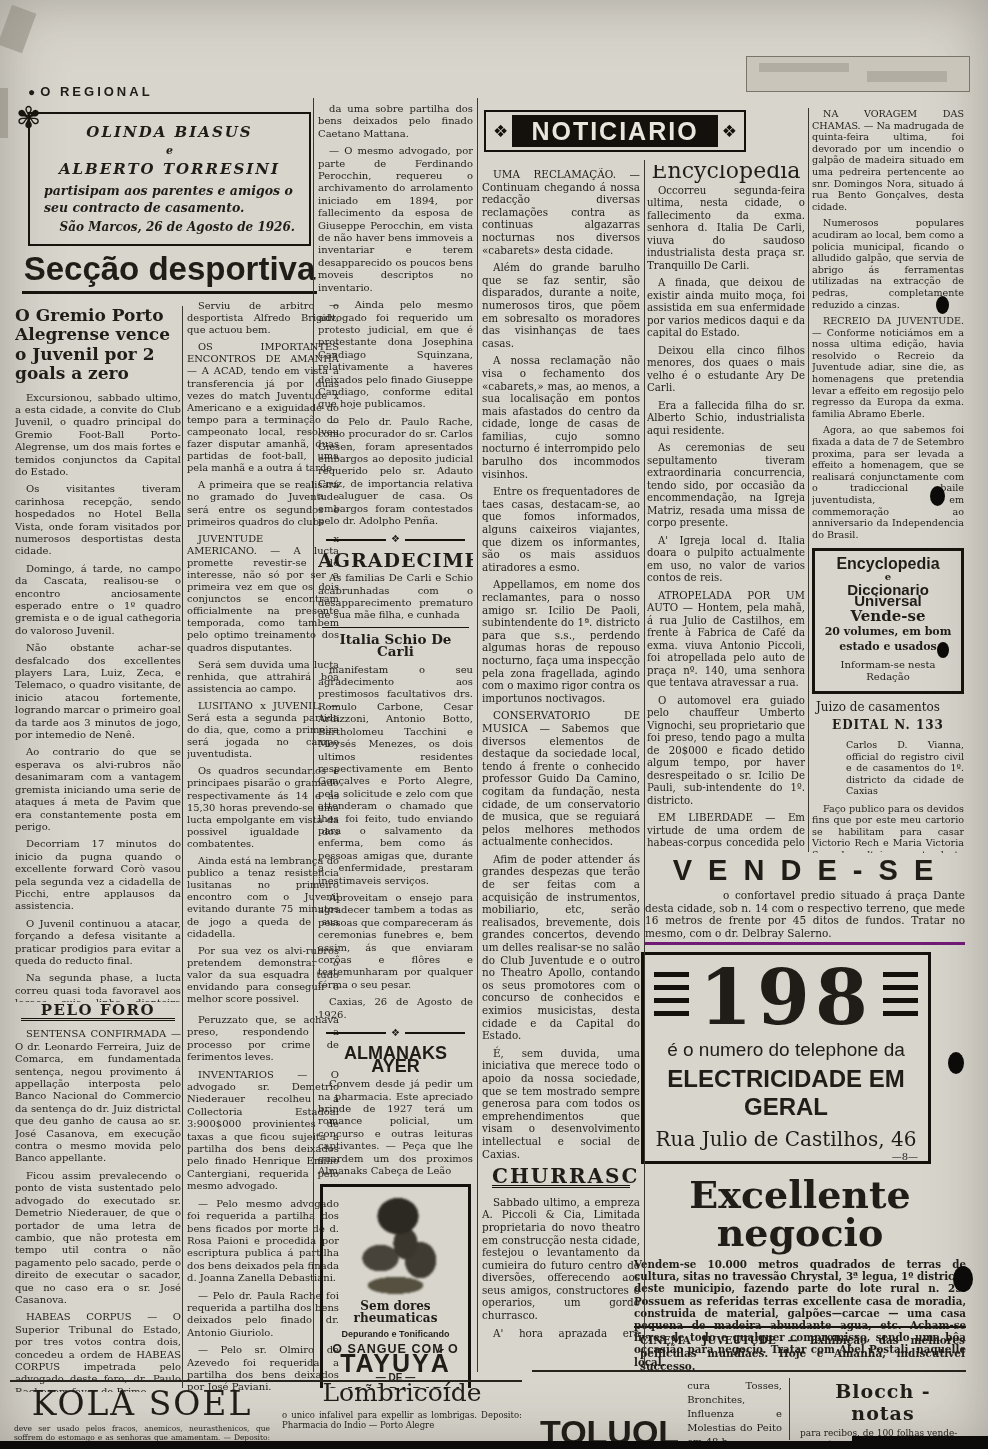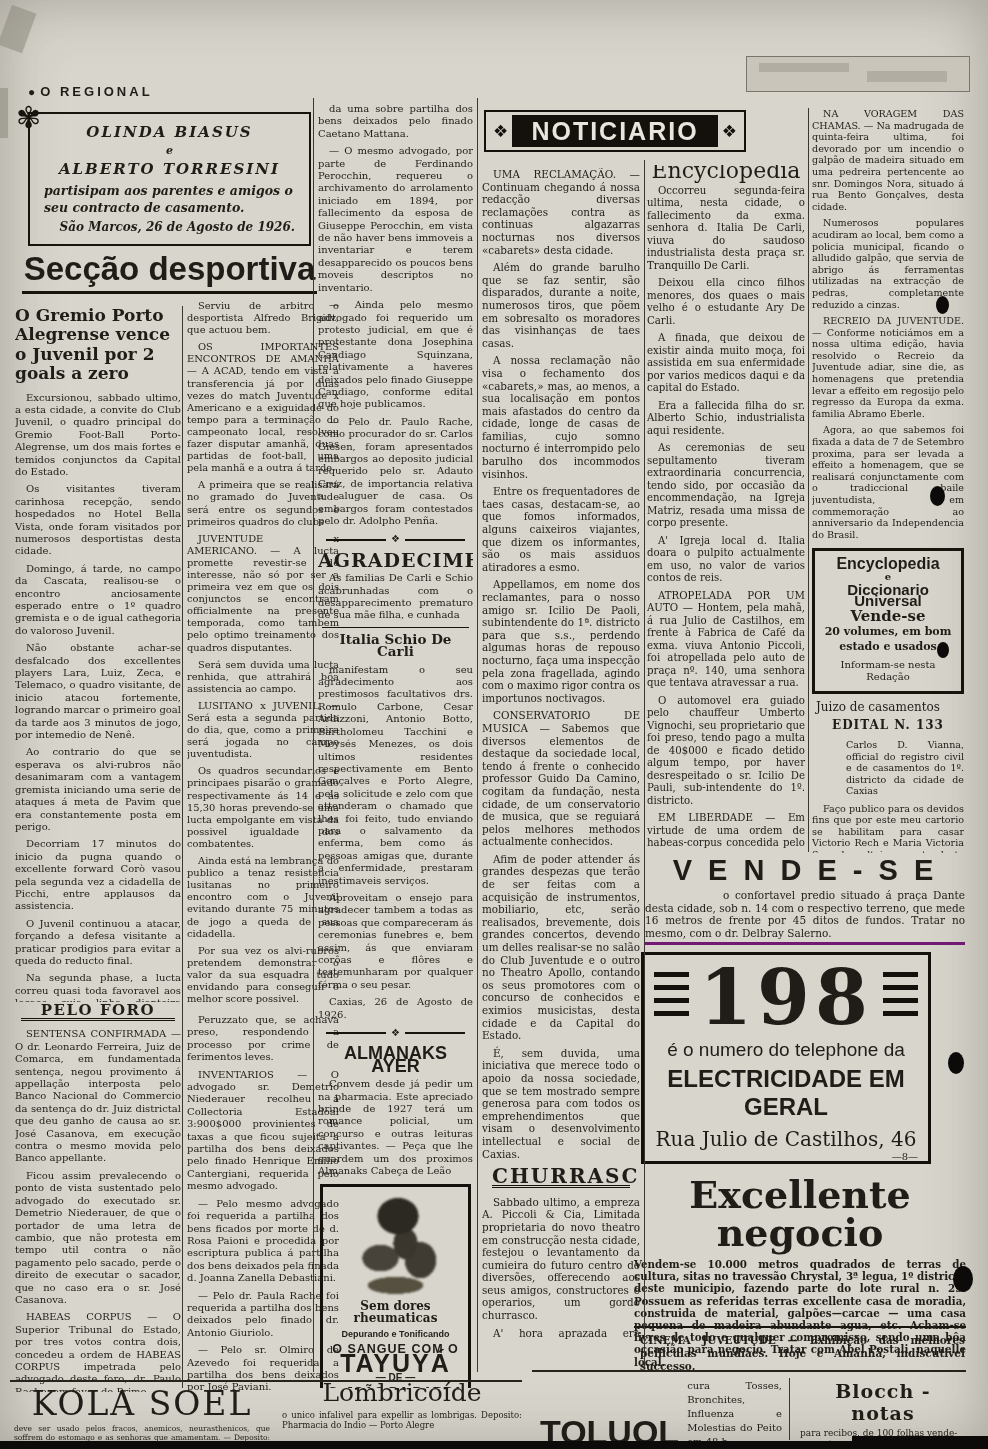--- a/index.html
+++ b/index.html
@@ -263,29 +263,29 @@
     <div>
         <p class="para">Sabbado ultimo, a empreza A. Piccoli &amp; Cia, Limitada proprietaria do novo theatro em construcção nesta cidade, festejou o levantamento da cumieira do futuro centro de diversões, offerecendo aos seus amigos, constructores e operarios, um gordo churrasco.</p>
         <p class="para">A' hora aprazada era grande o numero de convivas, estando tambem presente a banda musical «Santa Cecilia» que executou varias peças.</p>
       </div>
   </div>
 
   <div class="col" style="left:647px;top:165px;width:158px;height:686px;font-size:10.2px;line-height:12.5px;">
     <div class="light-head">Encyclopedia</div>
     <div>
         <p class="para">Occorreu segunda-feira ultima, nesta cidade, o fallecimento da exma. senhora d. Italia De Carli, viuva do saudoso industrialista desta praça sr. Tranquillo De Carli.</p>
+        <p class="para">A finada, que deixou de existir ainda muito moça, foi assistida em sua enfermidade por varios medicos daqui e da capital do Estado.</p>
         <p class="para">Deixou ella cinco filhos menores, dos quaes o mais velho é o estudante Ary De Carli.</p>
-        <p class="para">A finada, que deixou de existir ainda muito moça, foi assistida em sua enfermidade por varios medicos daqui e da capital do Estado.</p>
         <p class="para">Era a fallecida filha do sr. Alberto Schio, industrialista aqui residente.</p>
         <p class="para">As ceremonias de seu sepultamento tiveram extraordinaria concurrencia, tendo sido, por occasião da encommendação, na Igreja Matriz, resada uma missa de corpo presente.</p>
         <p class="para">A' Igreja local d. Italia doara o pulpito actualmente em uso, no valor de varios contos de reis.</p>
       </div>
     <div>
         <p class="para">ATROPELADA POR UM AUTO — Hontem, pela mahã, á rua Julio de Castilhos, em frente à Fabrica de Café da exma. viuva Antonio Piccoli, foi atropellada pelo auto de praça nº. 140, uma senhora que tentava atravessar a rua.</p>
-        <p class="para">O automovel era guiado pelo chauffeur Umberto Vignochi, seu proprietario que foi preso, tendo pago a multa de 40$000 e ficado detido algum tempo, por haver desrespeitado o sr. Icilio De Pauli, sub-intendente do 1º. districto.</p>
+        <p class="para">O automovel era guiado pelo chauffeur Umberto Vignochi, seu proprietario que foi preso, tendo pago a multa de 20$000 e ficado detido algum tempo, por haver desrespeitado o sr. Icilio De Pauli, sub-intendente do 1º. districto.</p>
       </div>
     <div>
         <p class="para">EM LIBERDADE — Em virtude de uma ordem de habeas-corpus concedida pelo Superior Tribunal do Estado, foi restituido á liberdade o réo Primo Peruzzato, accusado do crime de ferimentos leves.</p>
       </div>
   </div>
 
   <div class="col" style="left:812px;top:108px;width:152px;height:745px;font-size:9.6px;line-height:11.6px;">
     <div>
         <p class="para">NA VORAGEM DAS CHAMAS. — Na madrugada de quinta-feira ultima, foi devorado por um incendio o galpão de madeira situado em uma pedreira pertencente ao snr. Domingos Nora, situado á rua Bento Gonçalves, desta cidade.</p>
         <p class="para">Numerosos populares acudiram ao local, bem como a policia municipal, ficando o alludido galpão, que servia de abrigo ás ferramentas utilizadas na extracção de pedras, completamente reduzido a cinzas.</p>

